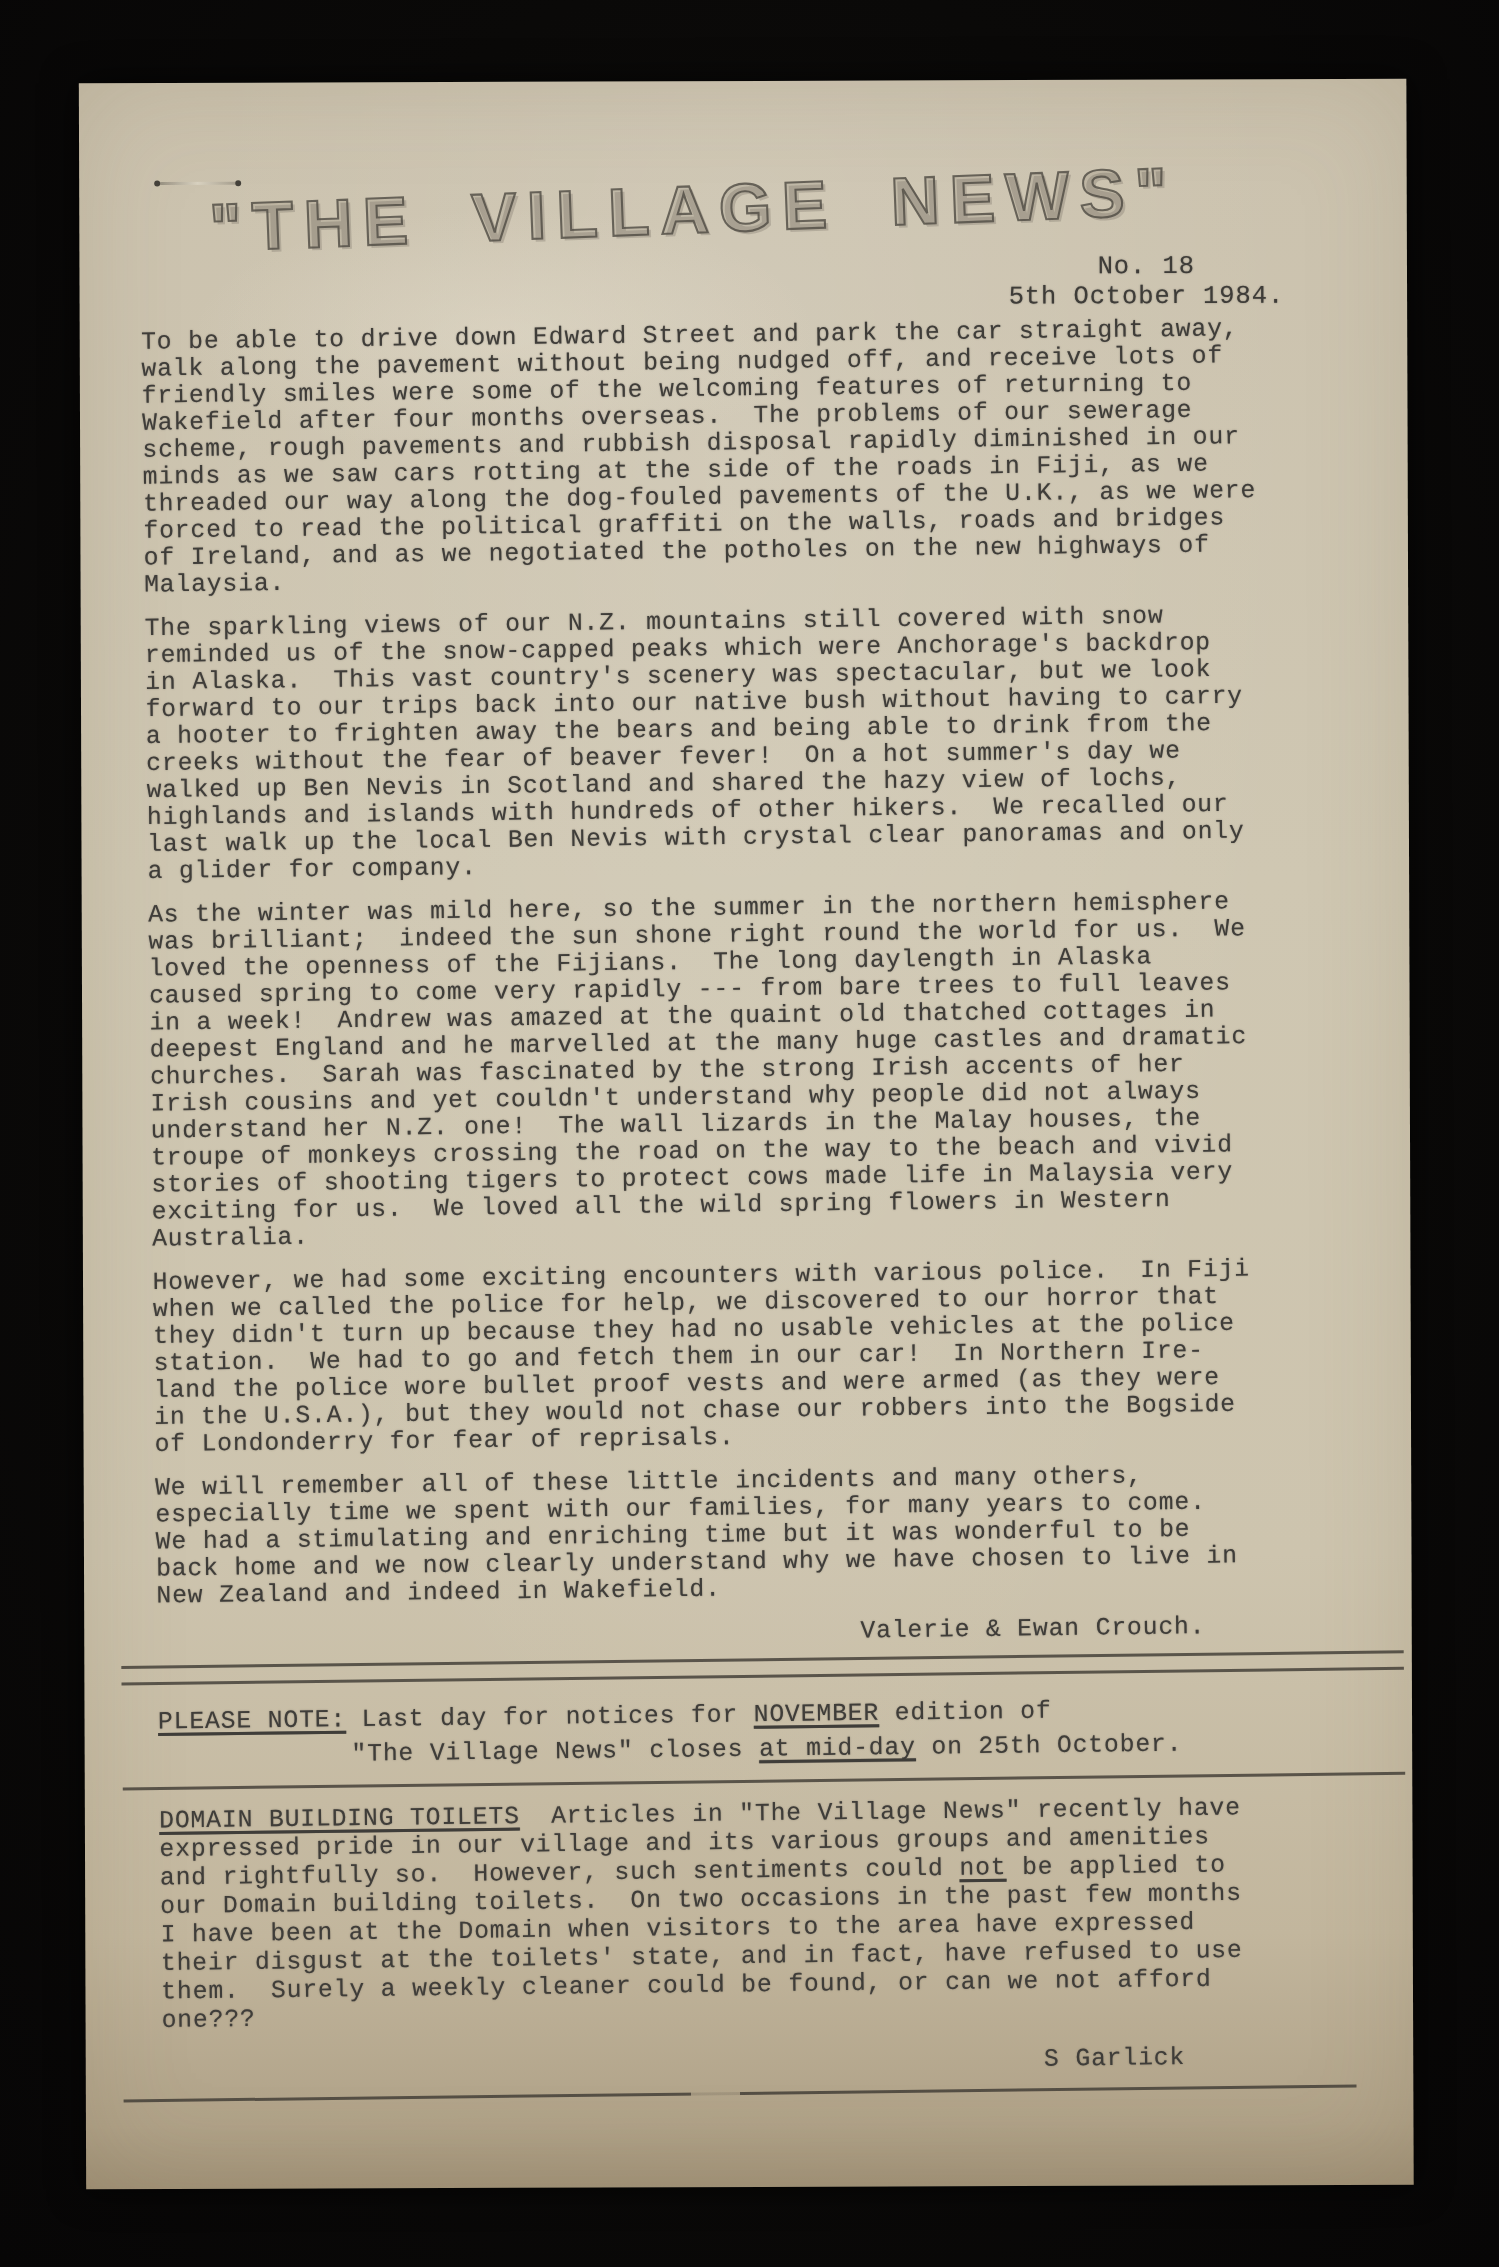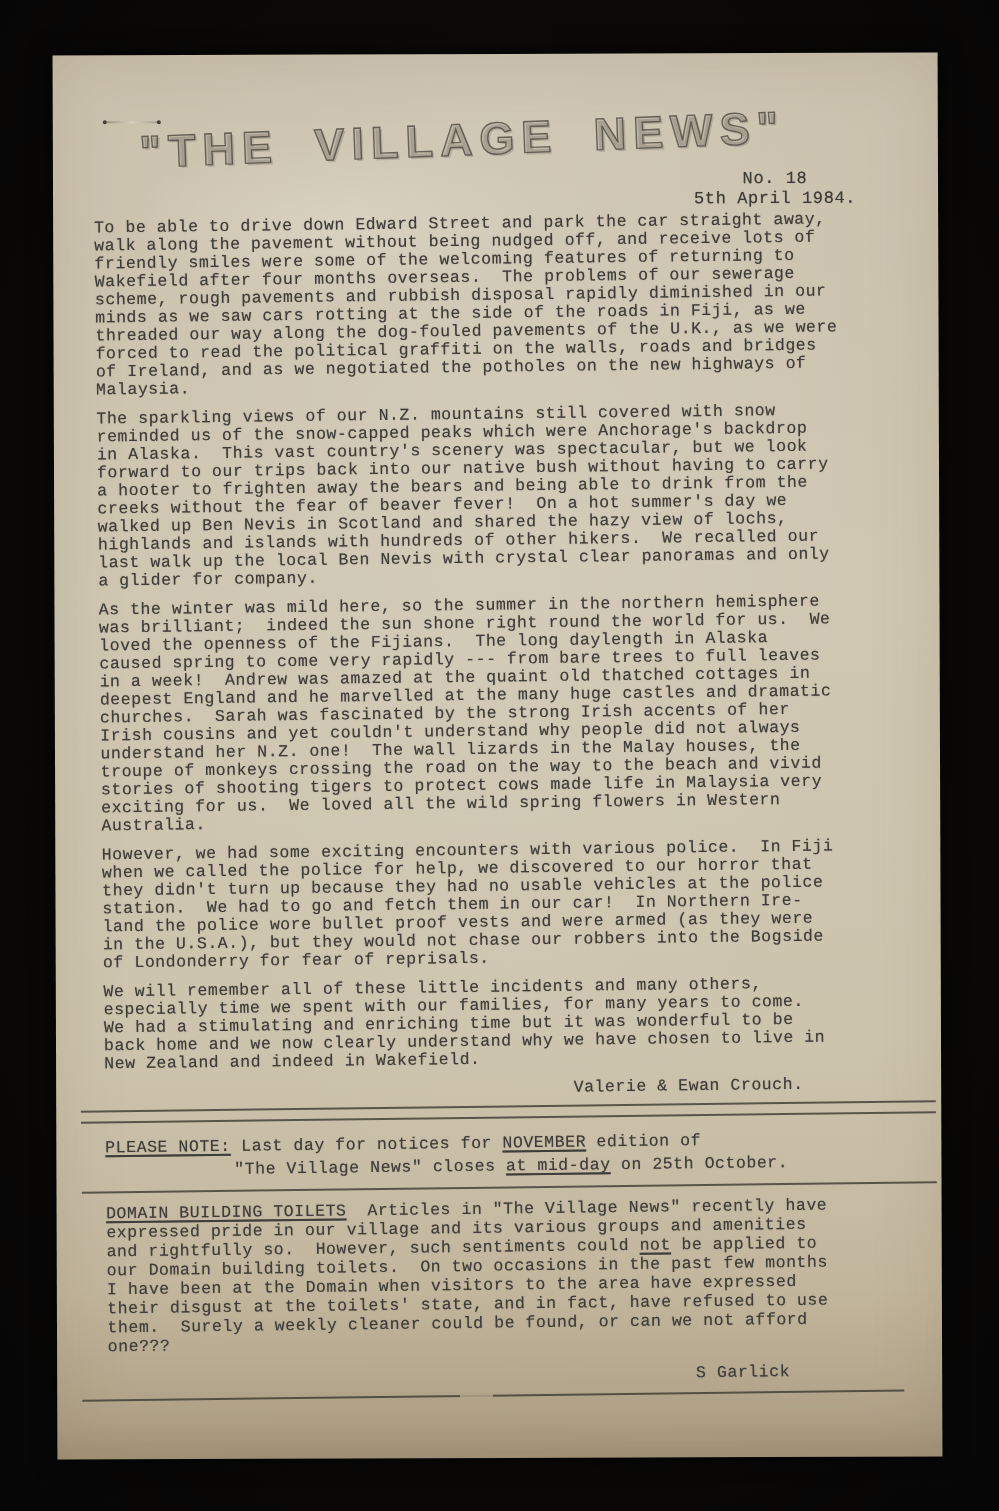--- a/index.html
+++ b/index.html
@@ -72,21 +72,21 @@
   <div class="paper">
     <div class="staple">
         <span class="staple-bar"></span>
       </div>
     <div class="content">
 
       <h1 class="masthead">"THE VILLAGE NEWS"</h1>
 
       <div class="issue">
         <div>No. 18</div>
-        <div>5th April 1984.</div>
+        <div>5th October 1984.</div>
       </div>
 
       <div class="typed">
 
         <p class="para">To be able to drive down Edward Street and park the car straight away,
 walk along the pavement without being nudged off, and receive lots of
 friendly smiles were some of the welcoming features of returning to
 Wakefield after four months overseas.  The problems of our sewerage
 scheme, rough pavements and rubbish disposal rapidly diminished in our
 minds as we saw cars rotting at the side of the roads in Fiji, as we

